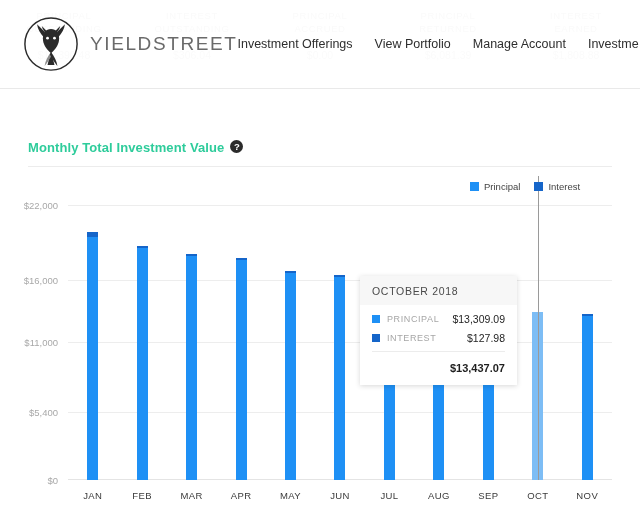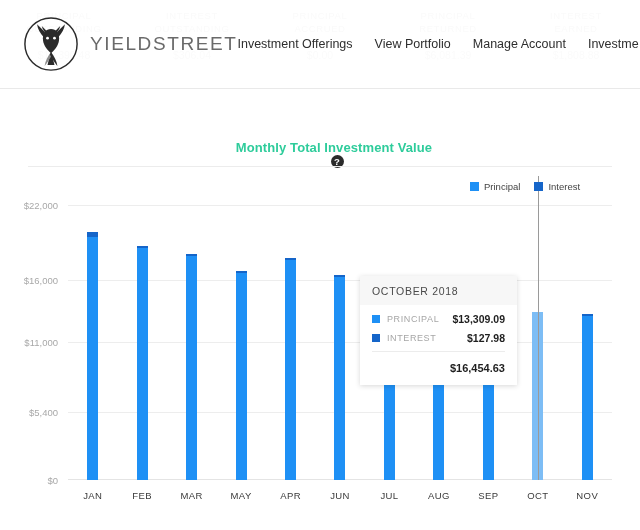--- a/index.html
+++ b/index.html
@@ -106,23 +106,21 @@
     position: absolute;
     top: 104px;
     left: 0;
     width: 640px;
     height: 426px;
     background: #ffffff;
     z-index: 3;
   }
   .card-title-row {
     display: flex;
-    align-items: center;
     margin: 36px 0 0 28px;
-    flex-direction: column;
   }
   .card-title {
     font-size: 13px;
     font-weight: bold;
     color: #2ecc9b;
     letter-spacing: 0.1px;
   }
   .help-icon {
     margin-left: 6px;
     width: 13px;
@@ -274,21 +272,21 @@
   .tt-sw { width: 8px; height: 8px; margin-right: 7px; flex: none; }
   .tt-name {
     font-size: 9px;
     letter-spacing: 0.6px;
     color: #a6a6a6;
     flex: none;
   }
   .tt-val {
     margin-left: auto;
     font-size: 10.5px;
-    font-weight: bold;
+    font-weight: normal;
     color: #1f1f1f;
   }
   .tt-rule { height: 1px; background: #ececec; margin: 2px 0 6px 0; }
   .tt-total {
     text-align: right;
     font-size: 11px;
     font-weight: bold;
     color: #1f1f1f;
     padding: 0 12px 11px 12px;
   }
@@ -400,31 +398,31 @@
           </div>
           <div class="bar-slot">
             <div class="bar">
               <div class="seg-interest" style="height: 2.00348px;"></div>
               <div class="seg-principal" style="height: 224.139px;"></div>
             </div>
             <div class="xtick">MAR</div>
           </div>
           <div class="bar-slot">
             <div class="bar">
+              <div class="seg-interest" style="height: 1.62783px;"></div>
+              <div class="seg-principal" style="height: 220.383px;"></div>
+            </div>
+            <div class="xtick">APR</div>
+          </div>
+          <div class="bar-slot">
+            <div class="bar">
               <div class="seg-interest" style="height: 1.50261px;"></div>
               <div class="seg-principal" style="height: 207.235px;"></div>
             </div>
             <div class="xtick">MAY</div>
-          </div>
-          <div class="bar-slot">
-            <div class="bar">
-              <div class="seg-interest" style="height: 1.62783px;"></div>
-              <div class="seg-principal" style="height: 220.383px;"></div>
-            </div>
-            <div class="xtick">APR</div>
           </div>
           <div class="bar-slot">
             <div class="bar">
               <div class="seg-interest" style="height: 1.37739px;"></div>
               <div class="seg-principal" style="height: 203.478px;"></div>
             </div>
             <div class="xtick">JUN</div>
           </div>
           <div class="bar-slot">
             <div class="bar">
@@ -474,15 +472,15 @@
         <span class="tt-name">PRINCIPAL</span>
         <span class="tt-val">$13,309.09</span>
       </div>
       <div class="tt-row">
         <span class="tt-sw" style="background:#1565c9"></span>
         <span class="tt-name">INTEREST</span>
         <span class="tt-val">$127.98</span>
       </div>
       <div class="tt-rule"></div>
     </div>
-    <div class="tt-total">$16,454.63</div>
+    <div class="tt-total">$13,437.07</div>
   </div>
 </div>
 
 </body></html>

